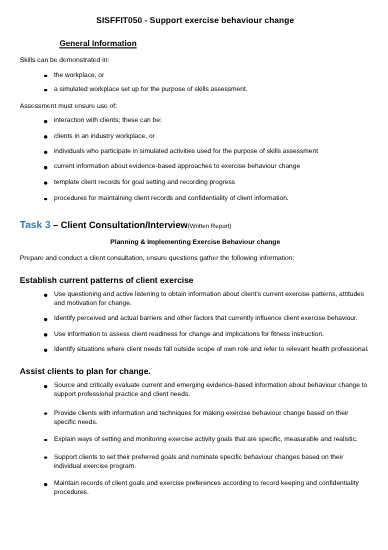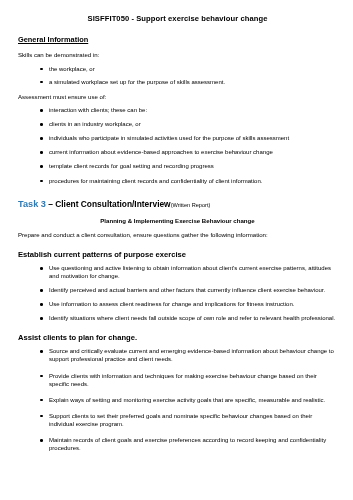--- a/index.html
+++ b/index.html
@@ -33,20 +33,21 @@
     font-weight: bold;
     font-size: 7.6px;
     line-height: 1.25;
     margin-top: 7px;
   }
   .h-section {
     font-weight: bold;
     font-size: 7.4px;
     margin-top: 12px;
     margin-bottom: 0;
+    margin-left: 36px;
   }
   .h-section.underline {
     text-decoration: underline;
   }
   .para {
     font-size: 6.1px;
     line-height: 1.35;
     margin-top: 7px;
   }
   ul.bullets {
@@ -135,21 +136,21 @@
   </ul>
 
   <div class="task-head">
     <span>Task 3</span><span class="task-rest"> – Client Consultation/Interview</span><span class="task-note">(Written Report)</span>
   </div>
 
   <div class="center-bold">Planning &amp; Implementing Exercise Behaviour change</div>
 
   <div class="para">Prepare and conduct a client consultation, ensure questions gather the following information:</div>
 
-  <div class="h-sub">Establish current patterns of purpose exercise</div>
+  <div class="h-sub">Establish current patterns of client exercise</div>
 
   <ul class="bullets">
     <li>Use questioning and active listening to obtain information about client's current exercise patterns, attitudes and motivation for change.</li>
     <li>Identify perceived and actual barriers and other factors that currently influence client exercise behaviour.</li>
     <li>Use information to assess client readiness for change and implications for fitness instruction.</li>
     <li>Identify situations where client needs fall outside scope of own role and refer to relevant health professional.</li>
   </ul>
 
   <div class="h-sub">Assist clients to plan for change.</div>
 

